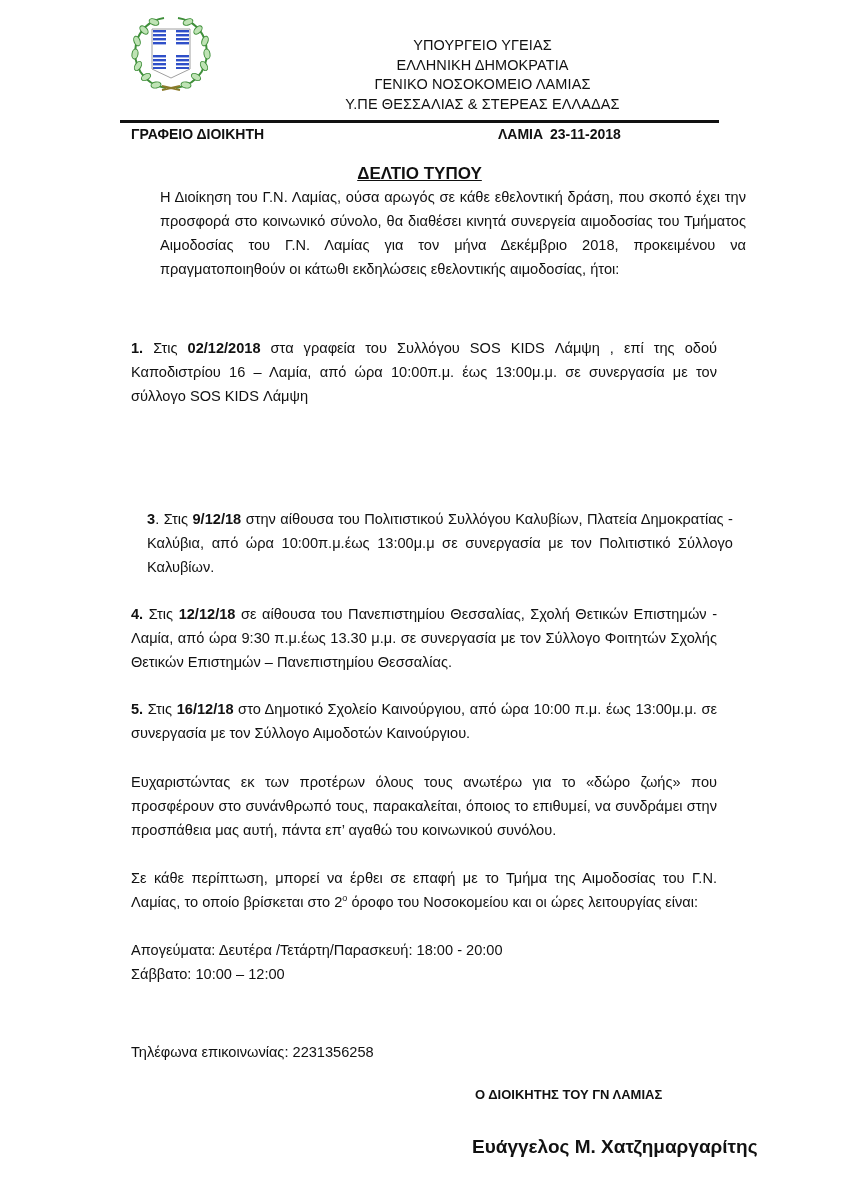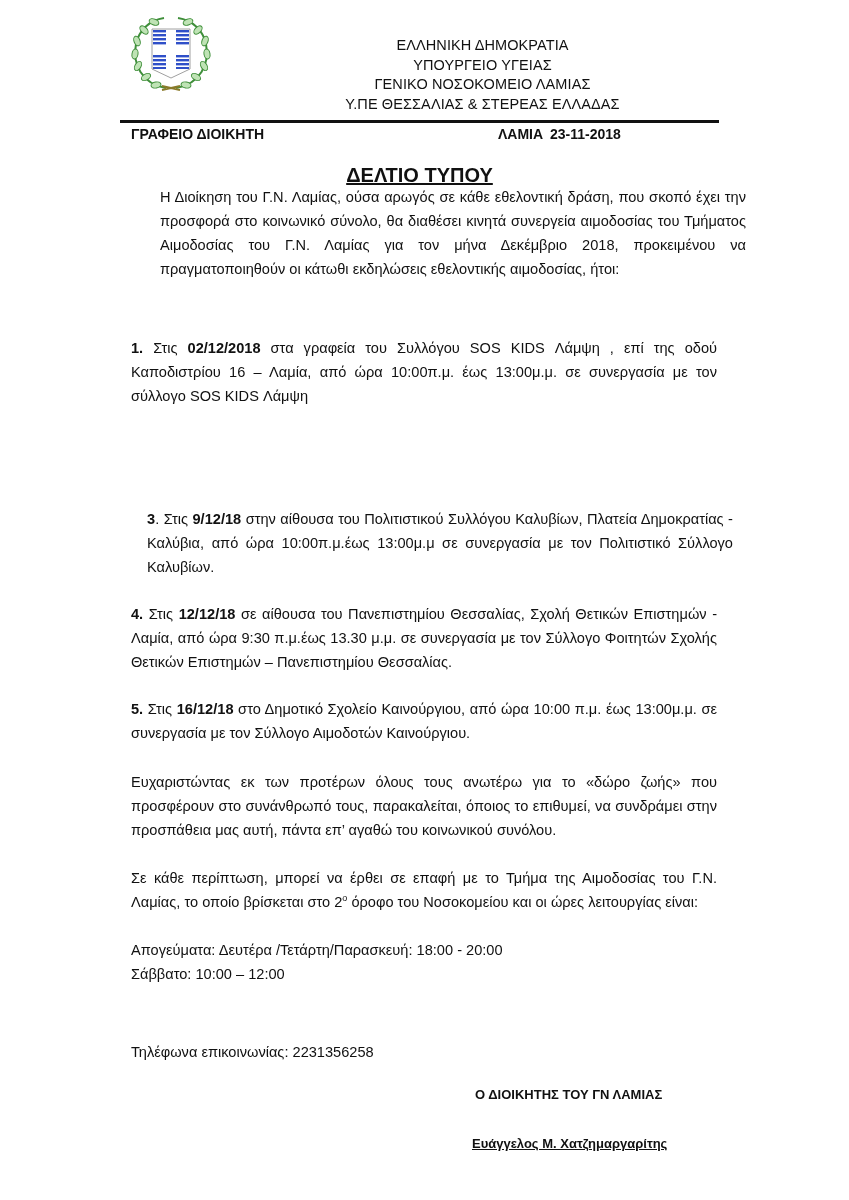--- a/index.html
+++ b/index.html
@@ -12,40 +12,40 @@
   .head-lines { position: absolute; left: 250px; width: 465px; top: 36px; text-align: center;
                 font-size: 14.5px; line-height: 19.5px; letter-spacing: 0.1px; }
   .head-lines div { white-space: nowrap; }
 
   .rule { position: absolute; left: 120px; width: 599px; top: 120px; height: 3px; background: #111; }
 
   .office { position: absolute; left: 131px; top: 126px; font-weight: bold; font-size: 14px; }
   .place-date { position: absolute; left: 498px; top: 126px; font-weight: bold; font-size: 14px; word-spacing: 3px; }
 
   .title { position: absolute; left: 120px; width: 599px; top: 164px; text-align: center;
-           font-weight: bold; font-size: 20px; text-decoration: underline; }
+           font-weight: bold; font-size: 17px; text-decoration: underline; }
 
   .body { position: absolute; left: 131px; width: 586px; font-size: 14.6px; line-height: 24px; }
   .para { text-align: justify; margin: 0; }
   .p-intro { top: 185px; margin-left: 29px; }
   .p-e1 { top: 336px; }
   .p-e2 { top: 431px; }
   .p-e3 { top: 507px; margin-left: 16px; }
   .p-e4 { top: 602px; }
   .p-e5 { top: 697px; }
   .p-thanks { top: 770px; }
   .p-contact { top: 866px; }
   .p-hours { top: 938px; }
   .p-phone { top: 1040px; }
 
   b.num, b.date { font-weight: bold; }
   sup { font-size: 9px; line-height: 0; }
 
   .sig-title { position: absolute; left: 475px; top: 1087px; font-weight: bold; font-size: 13px; }
-  .sig-name { position: absolute; left: 472px; top: 1136px; font-weight: bold; font-size: 13px; text-decoration: underline; }
+  .sig-name { position: absolute; left: 472px; top: 1136px; font-weight: bold; font-size: 19px; }
 </style>
 </head>
 <body>
 
 <div class="page">
 
   <svg class="emblem" viewBox="0 0 86 80">
 
     <g fill="none" stroke="#3f8f3a" stroke-width="2">
       <path d="M38 74 C 14 70, 4 50, 8 30 C 11 16, 22 6, 36 4"></path>
@@ -84,22 +84,22 @@
       <rect x="25" y="49" width="13" height="2.4"></rect>
         <rect x="25" y="53" width="13" height="2"></rect>
       <rect x="48" y="41" width="13" height="2.4"></rect>
         <rect x="48" y="45" width="13" height="2.4"></rect>
       <rect x="48" y="49" width="13" height="2.4"></rect>
         <rect x="48" y="53" width="13" height="2"></rect>
     </g>
   </svg>
 
   <div class="head-lines">
+    <div>ΥΠΟΥΡΓΕΙΟ ΥΓΕΙΑΣ</div>
     <div>ΕΛΛΗΝΙΚΗ ΔΗΜΟΚΡΑΤΙΑ</div>
-    <div>ΥΠΟΥΡΓΕΙΟ ΥΓΕΙΑΣ</div>
     <div>ΓΕΝΙΚΟ ΝΟΣΟΚΟΜΕΙΟ ΛΑΜΙΑΣ</div>
     <div>Υ.ΠΕ ΘΕΣΣΑΛΙΑΣ &amp; ΣΤΕΡΕΑΣ ΕΛΛΑΔΑΣ</div>
   </div>
 
   <div class="rule"></div>
 
   <div class="office">ΓΡΑΦΕΙΟ ΔΙΟΙΚΗΤΗ</div>
   <div class="place-date">ΛΑΜΙΑ  23-11-2018</div>
 
   <div class="title">ΔΕΛΤΙΟ ΤΥΠΟΥ</div>

